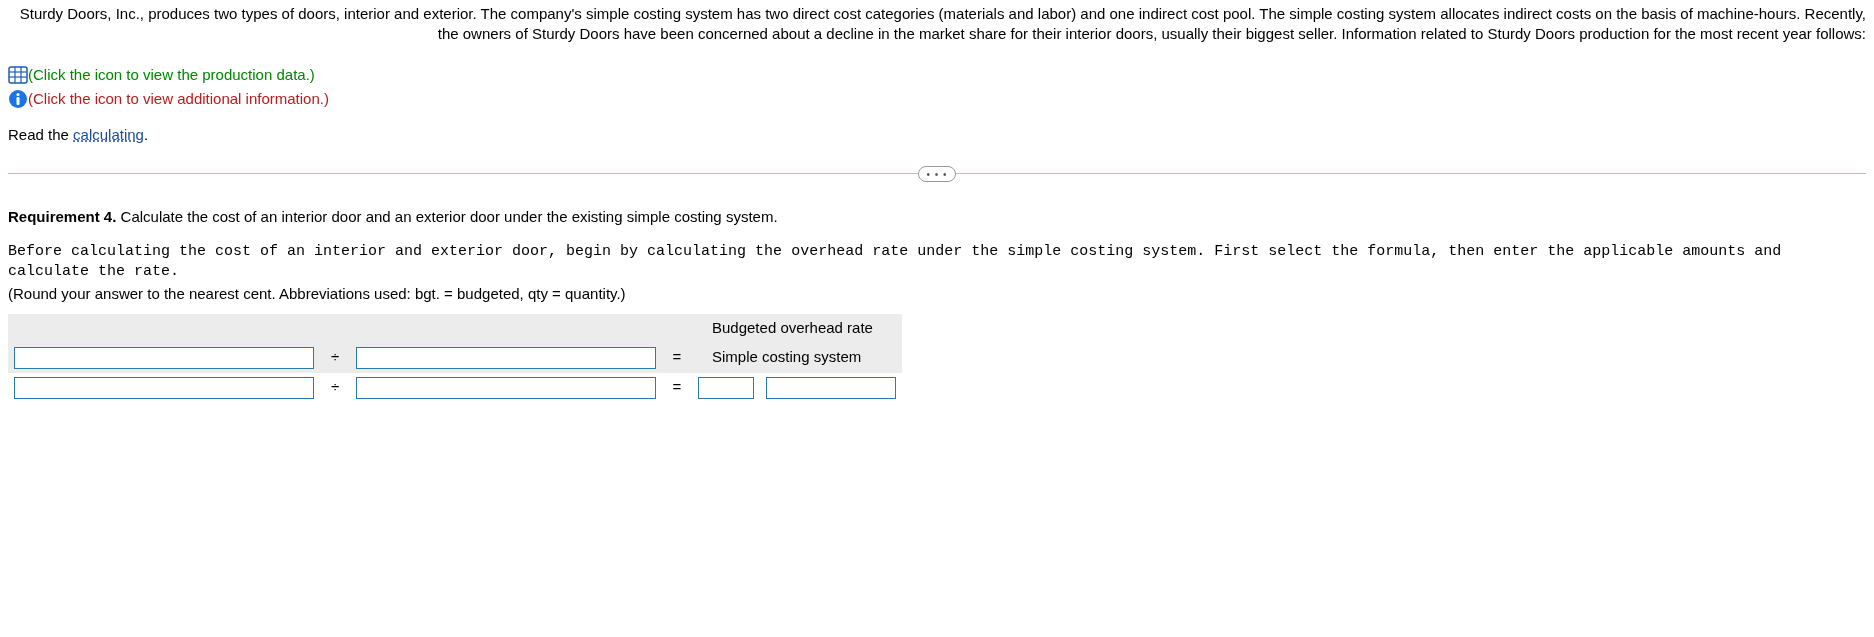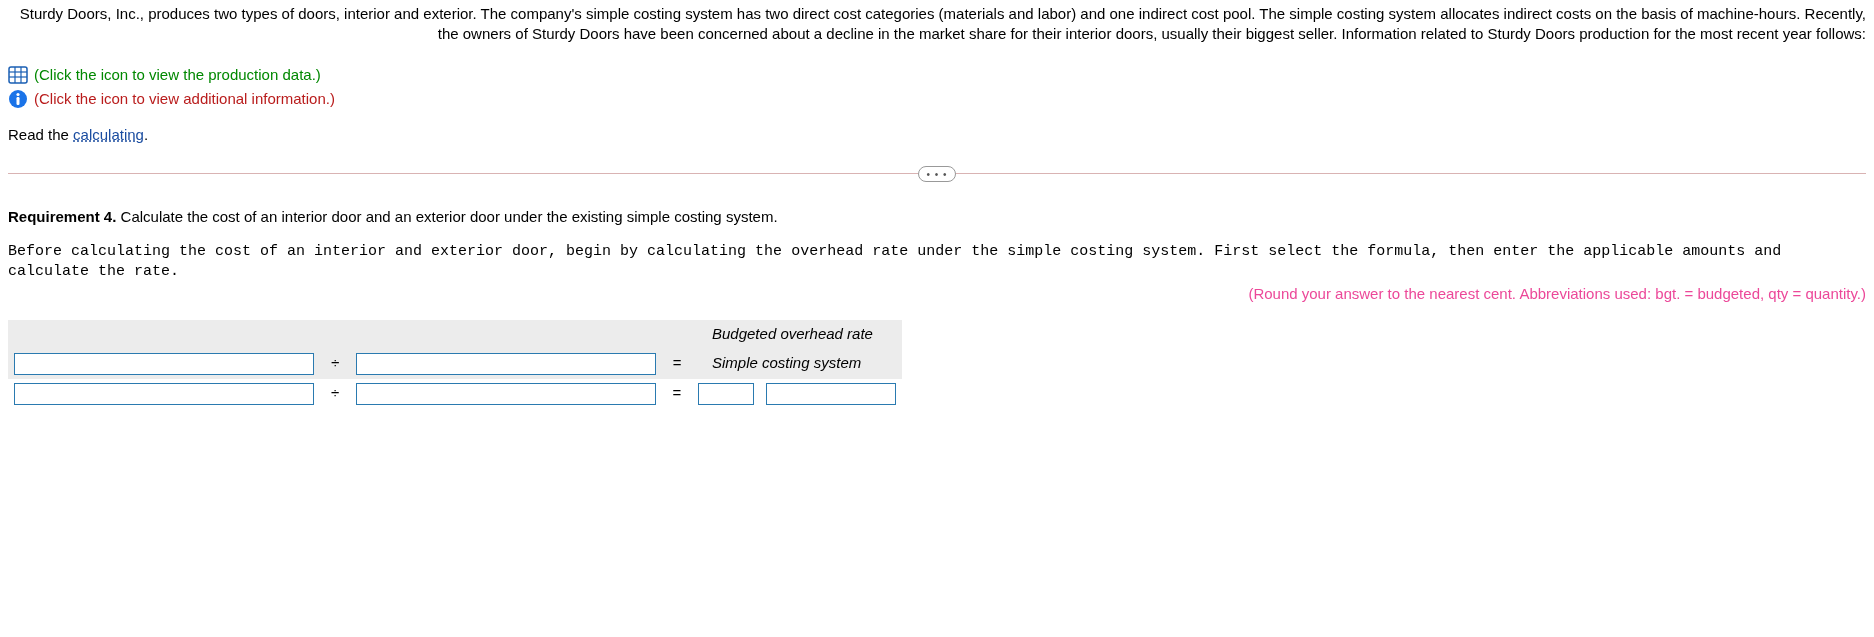--- a/index.html
+++ b/index.html
@@ -9,21 +9,20 @@
     margin: 0;
     padding: 4px 8px;
     line-height: 1.35;
     width: 1874px;
     box-sizing: border-box;
   }
   .intro { margin-bottom: 20px; text-align: right; }
   .link-row {
     display: flex;
     align-items: center;
-    gap: 6px;
     margin: 4px 0;
   }
   .green-link { color: #008800; }
   .teal-link { color: #b91c1c; text-align: right; }
   .req-link {
     color: #1a4ca0;
     text-decoration: underline;
     text-decoration-style: dotted;
     cursor: pointer;
   }
@@ -55,32 +54,31 @@
     align-items: center;
     justify-content: center;
     font-size: 10px;
     letter-spacing: 1px;
     color: #555;
     cursor: pointer;
   }
   .req-title { margin: 10px 0 14px 0; }
   .req-title b { font-weight: bold; }
   .inst { margin: 10px 0 2px 0; font-family: Liberation Mono, monospace; }
-  .hint { color: #ec4899; margin-bottom: 16px; text-align: right; }
+  .hint { color: #000000; margin-bottom: 10px; }
   table.calc {
     border-collapse: collapse;
   }
   table.calc td {
     padding: 4px 6px;
     vertical-align: middle;
     font-size: 15px;
   }
   .hdr-cell {
     background: #ececec;
-    font-style: italic;
   }
   .hdr-right {
     text-align: left;
     white-space: nowrap;
   }
   .dd {
     border: 1px solid #2a7ab0;
     background: #fff;
     height: 22px;
     box-sizing: border-box;

